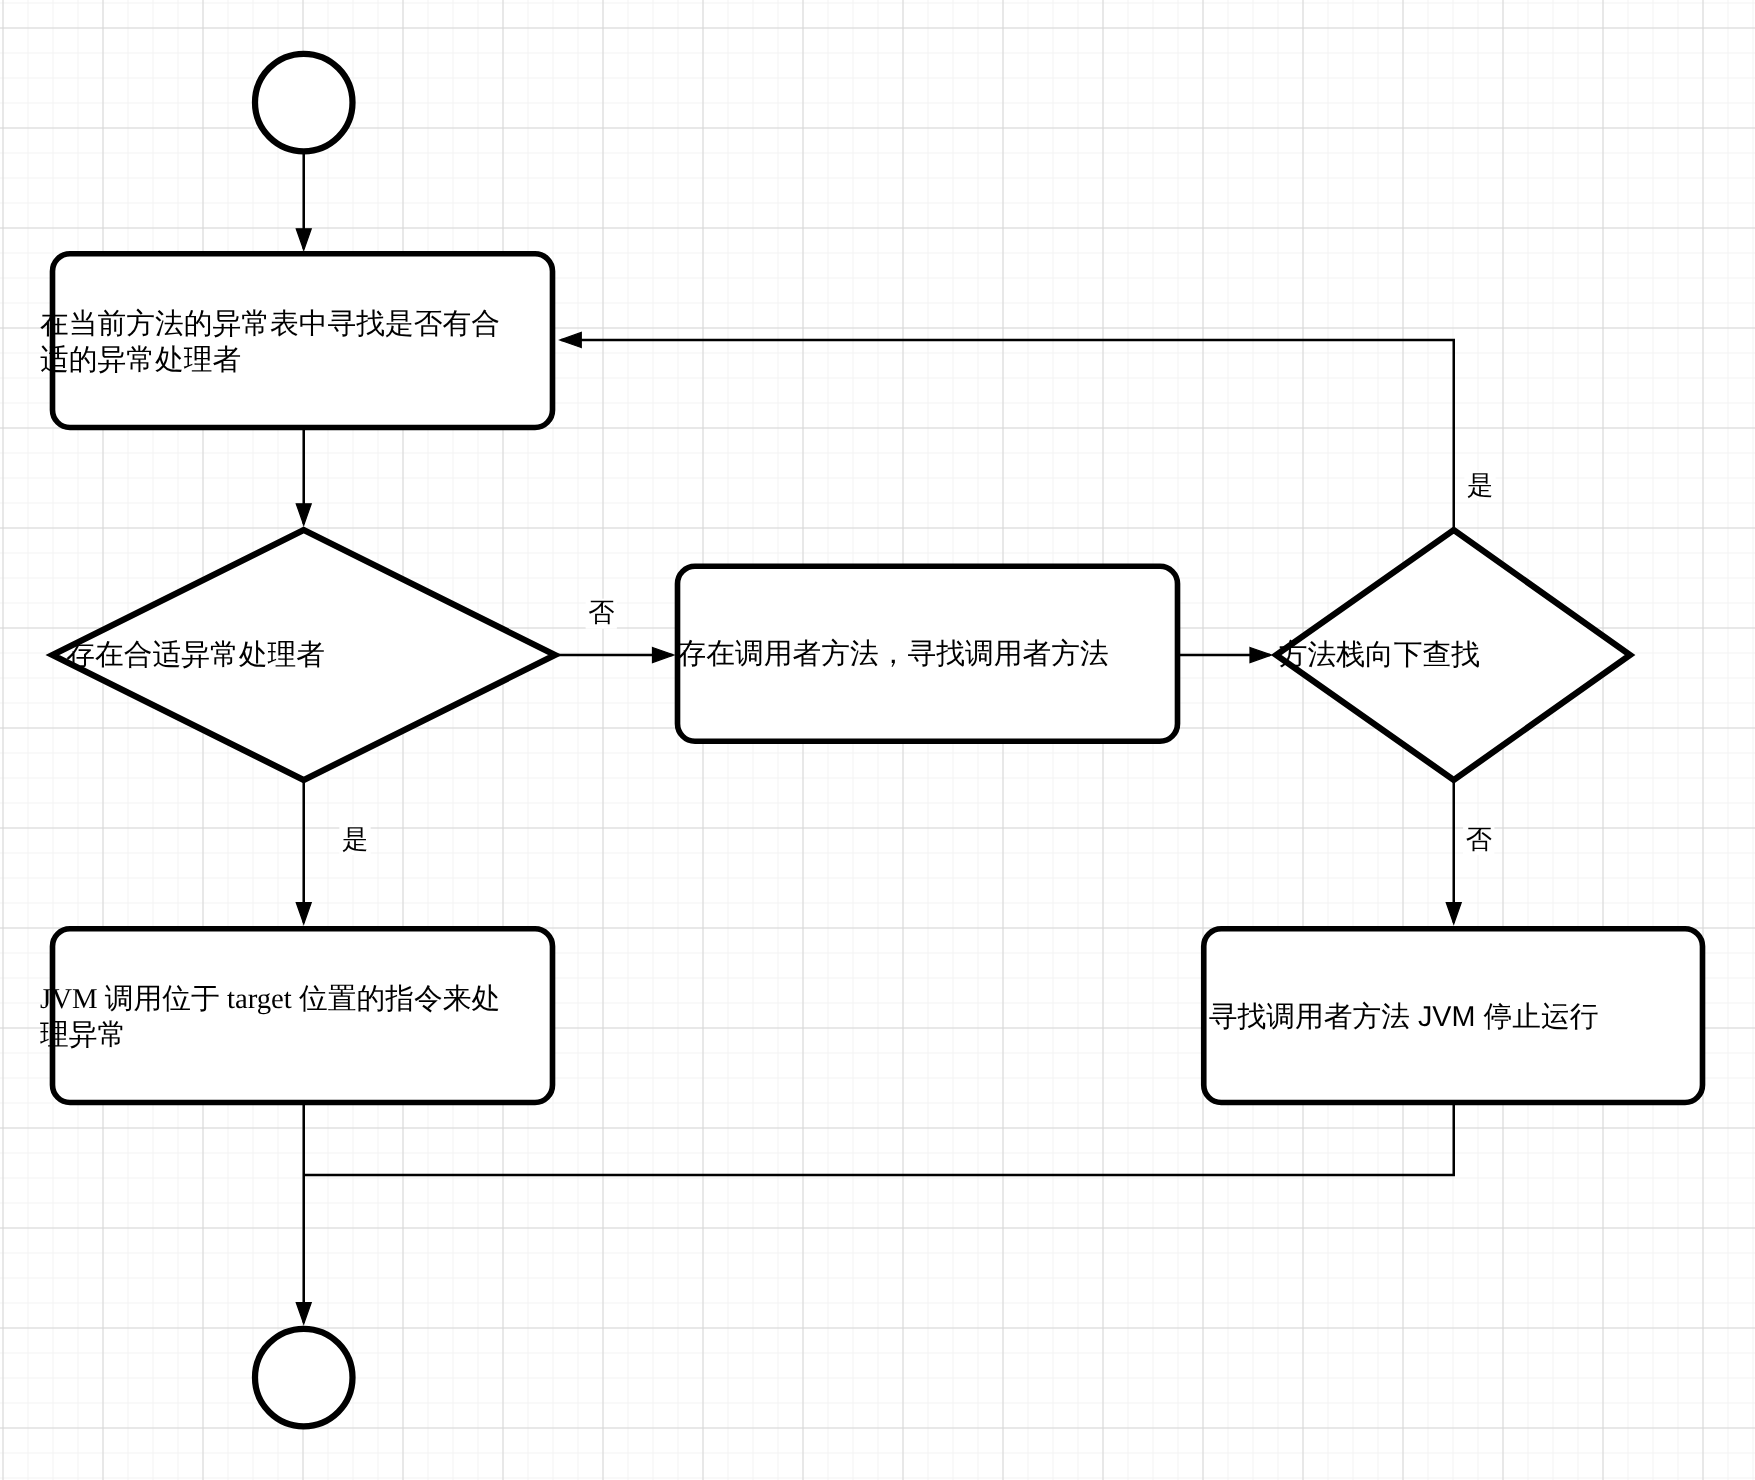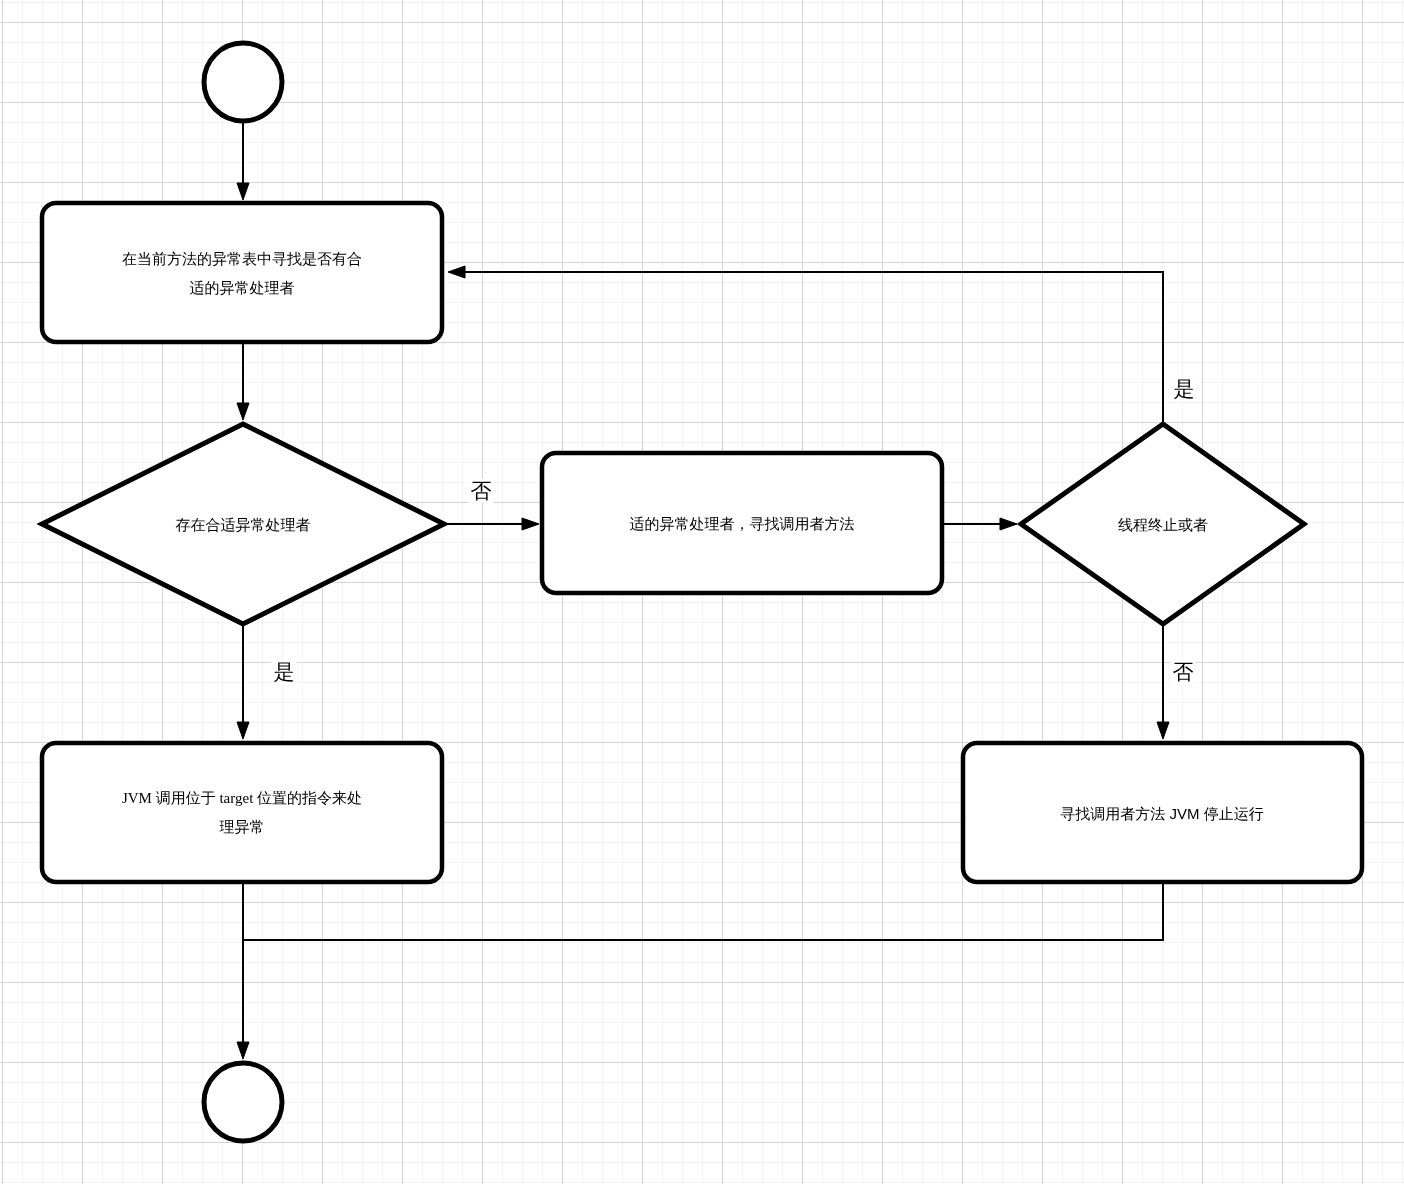--- a/index.html
+++ b/index.html
@@ -24,23 +24,22 @@
     background-position: 2px 22px, 2px 22px, 2px 2px, 2px 2px;
   }
   svg.diagram {
     position: absolute;
     left: 0; top: 0;
     width: 1404px; height: 1184px;
   }
   .node-label {
     position: absolute;
     transform: translate(-50%, -50%);
-    text-align: center;
     white-space: pre-line;
-    font-size: 15px;
+    font-size: 23px;
     line-height: 29px;
     color: #000000;
   }
   .edge-label {
     position: absolute;
     transform: translate(-50%, -50%);
     font-size: 21px;
     line-height: 24px;
     color: #000000;
     background: #ffffff;
@@ -85,23 +84,23 @@
     <rect x="42" y="743" width="400" height="139" rx="14" ry="14" fill="#ffffff" stroke="#000000" stroke-width="4.5"></rect>
 
     <circle cx="243" cy="1102" r="39" fill="#ffffff" stroke="#000000" stroke-width="5"></circle>
   </svg>
 
   <div class="node-label" style="left:242px; top:273px; width:420px;">在当前方法的异常表中寻找是否有合
 适的异常处理者</div>
 
   <div class="node-label" style="left:243px; top:524px; width:380px;">存在合适异常处理者</div>
 
-  <div class="node-label" style="left:742px; top:523px; width:400px;">适的异常处理者，寻找调用者方法</div>
+  <div class="node-label" style="left:742px; top:523px; width:400px;">存在调用者方法，寻找调用者方法</div>
 
-  <div class="node-label" style="left:1163px; top:524px; width:280px;">线程终止或者</div>
+  <div class="node-label" style="left:1163px; top:524px; width:280px;">方法栈向下查找</div>
 
   <div class="node-label" style="left:1162px; top:813px; width:390px;">寻找调用者方法 JVM 停止运行</div>
 
   <div class="node-label" style="left:242px; top:813px; width:420px;font-family:Liberation Serif, serif;">JVM 调用位于 target 位置的指令来处
 理异常</div>
 
   <div class="edge-label" style="left:481px; top:491px;">否</div>
 
   <div class="edge-label" style="left:284px; top:672px;">是</div>
 

